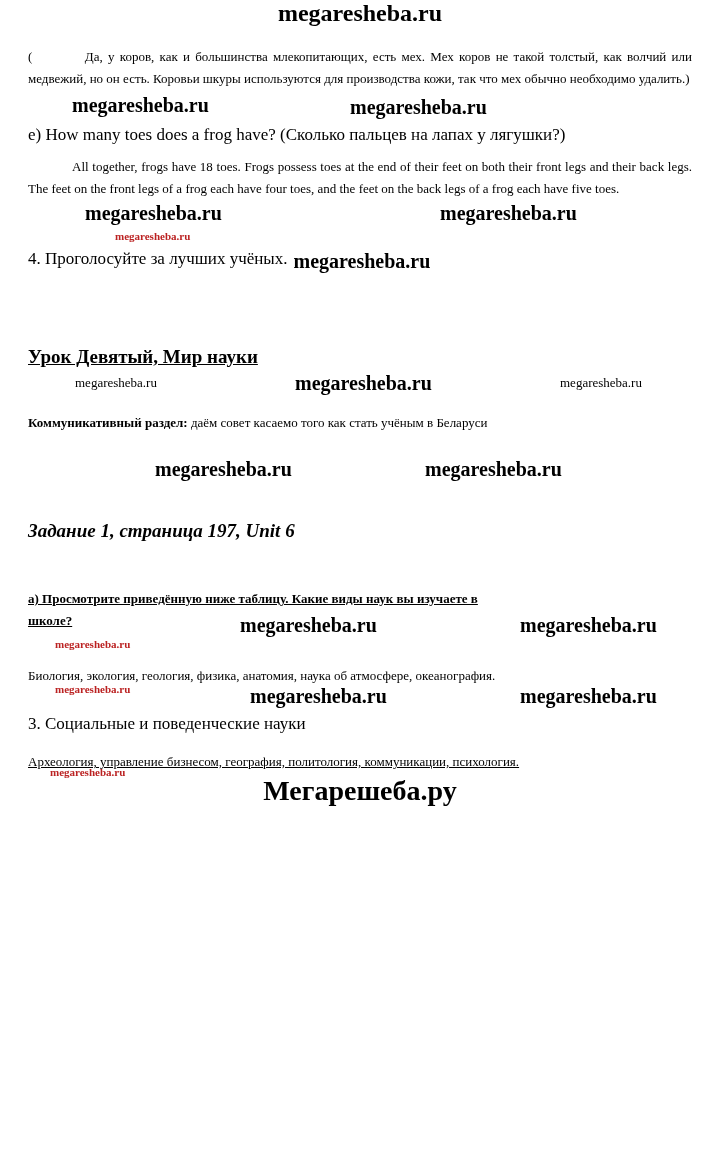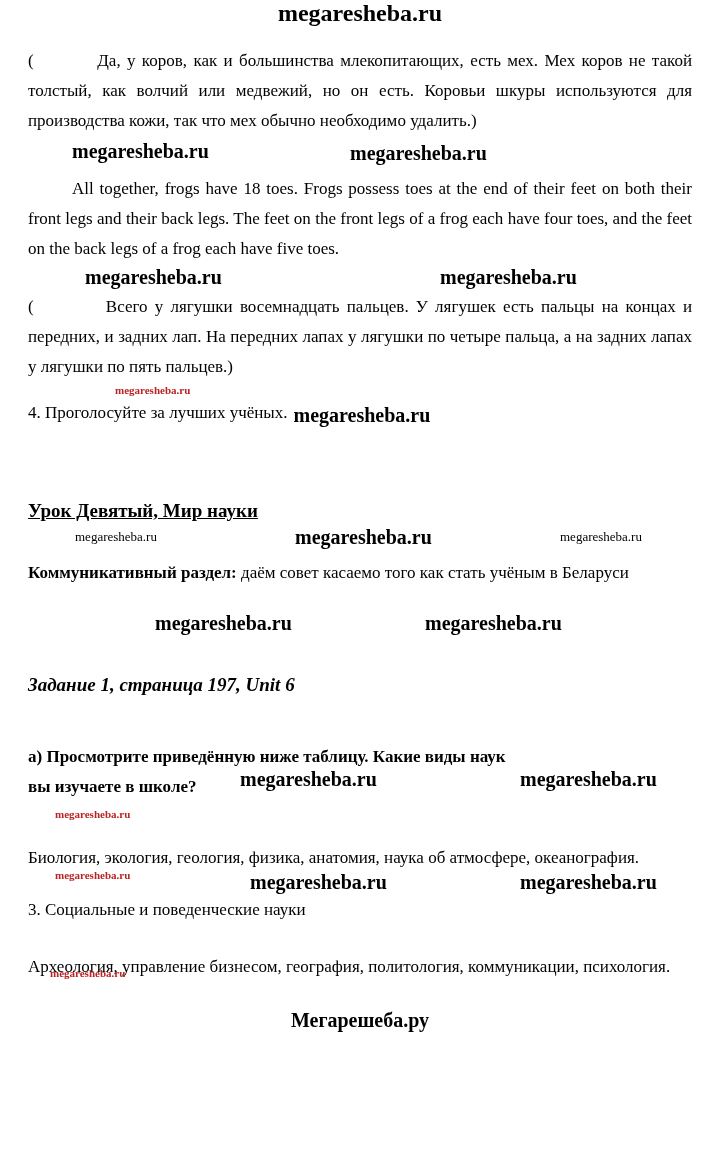--- a/index.html
+++ b/index.html
@@ -9,86 +9,86 @@
     font-family: "Liberation Serif", serif;
     color: #000000;
     overflow: hidden;
   }
   .page { width: 720px; height: 1157px; padding: 0 28px; position: relative; }
 
   .site-header {
     text-align: center; font-weight: bold;
     font-size: 24px; line-height: 26px;
   }
-  .body-p { font-size: 17px; line-height: 30px; text-align: justify; }
+  .body-p { font-size: 13px; line-height: 22px; text-align: justify; }
   .line { font-size: 17px; line-height: 26px; }
   .indent-first { text-indent: 44px; }
 
   .wm-row { position: relative; width: 100%; }
   .abs { position: absolute; }
   .wm-b { font-weight: bold; font-size: 20px; line-height: 22px; white-space: nowrap; color:#000; }
   .wm-s { font-weight: normal; font-size: 13px; line-height: 14px; white-space: nowrap; color:#000; }
   .wm-r { font-weight: bold; font-size: 11px; line-height: 12px; white-space: nowrap; color: #bb2222; }
 
   .h-bold { font-size: 19px; line-height: 26px; font-weight: bold; }
   .bold { font-weight: bold; }
 
   .task4-row { display: flex; align-items: flex-end; }
   .task4-row .wm-b { margin-left: 6px; }
 
-  .rel { position: relative; }
+  .rel { position: relative; text-decoration: underline; }
 
   .site-footer {
     text-align: center; font-weight: bold;
-    font-size: 20px; line-height: 28px; margin-top: 24px;
+    font-size: 28px; line-height: 28px; margin-top: 4px;
   }
 
   
   .m-para1 { margin-top: 20px; }
   .wm-row-1 { height: 30px; }
   .m-eline { margin-top: 2px; }
   .m-enpara { margin-top: 8px; font-family: Liberation Serif, serif; }
   .wm-row-2 { height: 28px; }
   .m-task3 { margin-top: 12px; }
   .wm-row-3 { height: 14px; margin-top: 2px; }
   .m-task4 { margin-top: 2px; }
   .m-lesson { margin-top: 72px; text-decoration: underline; }
   .wm-row-4 { height: 30px; }
-  .m-comm { margin-top: 4px; }
+  .m-comm { margin-top: 12px; }
   .wm-row-5 { height: 34px; margin-top: 12px; }
   .m-taskhead { margin-top: 38px; font-style: italic; }
   .m-taska { margin-top: 44px; }
   .wm-row-6 { height: 13px; margin-top: 6px; }
-  .m-natlist { margin-top: 22px; }
+  .m-natlist { margin-top: 14px; }
   .wm-row-7 { height: 24px; }
-  .m-soclist { margin-top: 29px; }
+  .m-soclist { margin-top: 14px; }
 </style>
 </head>
 <body>
 
 <div class="page">
 
   <div class="site-header">megaresheba.ru</div>
 
   <p class="body-p m-para1">(&nbsp;&nbsp;&nbsp;&nbsp;&nbsp;&nbsp;&nbsp;&nbsp;&nbsp; Да, у коров, как и большинства млекопитающих, есть мех. Мех коров не такой толстый, как волчий или медвежий, но он есть. Коровьи шкуры используются для производства кожи, так что мех обычно необходимо удалить.)</p>
 
   <div class="wm-row wm-row-1">
     <span class="wm-b abs" style="left:44px; top:4px;">megaresheba.ru</span>
     <span class="wm-b abs" style="left:322px; top:6px;">megaresheba.ru</span>
   </div>
 
+  <p class="line m-eline">e) How many toes does a frog have? (Сколько пальцев на лапах у лягушки?)</p>
 
   <p class="body-p indent-first m-enpara">All together, frogs have 18 toes. Frogs possess toes at the end of their feet on both their front legs and their back legs. The feet on the front legs of a frog each have four toes, and the feet on the back legs of a frog each have five toes.</p>
 
   <div class="wm-row wm-row-2">
     <span class="wm-b abs" style="left:57px; top:2px;">megaresheba.ru</span>
     <span class="wm-b abs" style="left:412px; top:2px;">megaresheba.ru</span>
   </div>
 
-  <p class="body-p">(&nbsp;&nbsp;&nbsp;&nbsp;&nbsp;&nbsp;&nbsp;&nbsp;&nbsp; Всего у лягушки восемнадцать пальцев. У лягушек есть пальцы на концах и передних, и задних лап. На передних лапах у лягушки по четыре пальца, а на задних лапах у лягушки по пять пальцев.)</p>
 
 
   <div class="wm-row wm-row-3">
     <span class="wm-r abs" style="left:87px; top:0;">megaresheba.ru</span>
   </div>
 
   <div class="line task4-row m-task4">
     <span>4. Проголосуйте за лучших учёных.</span>
     <span class="wm-b">megaresheba.ru</span>
   </div>

